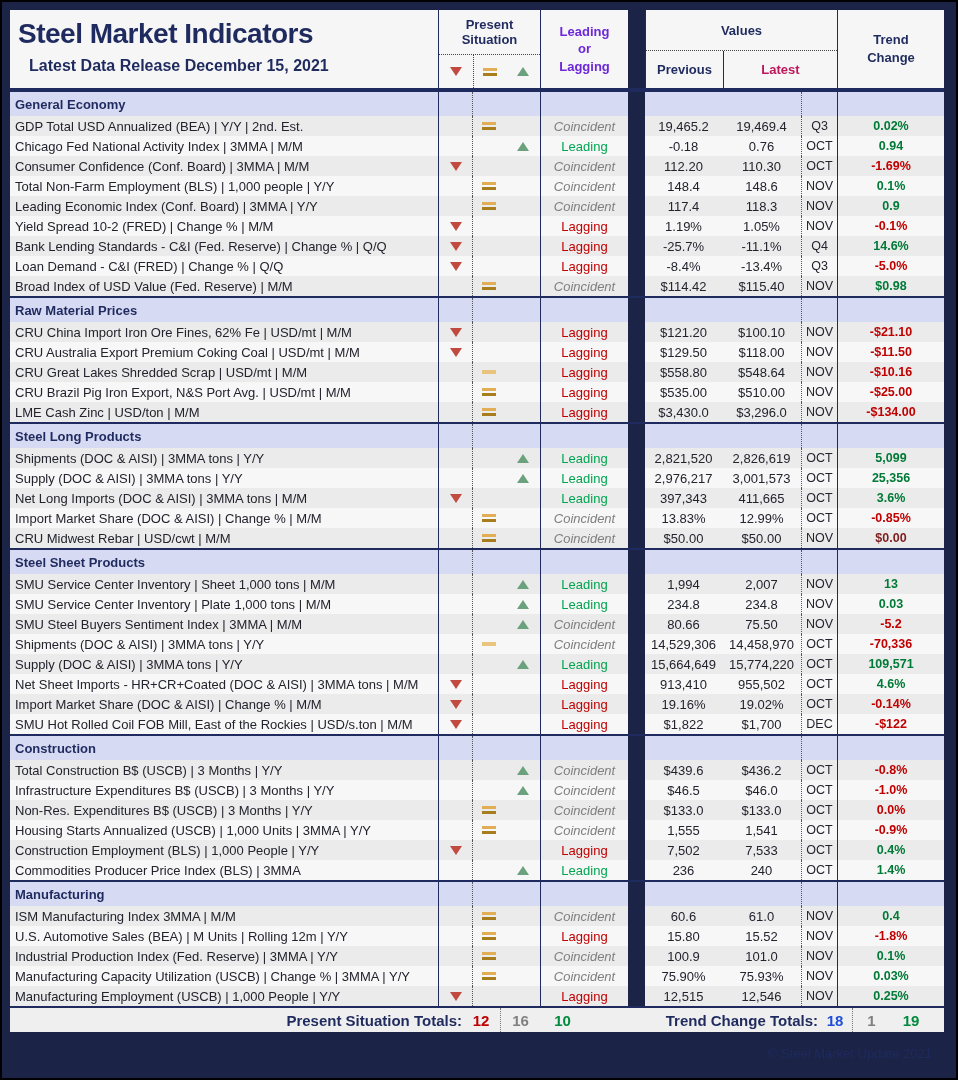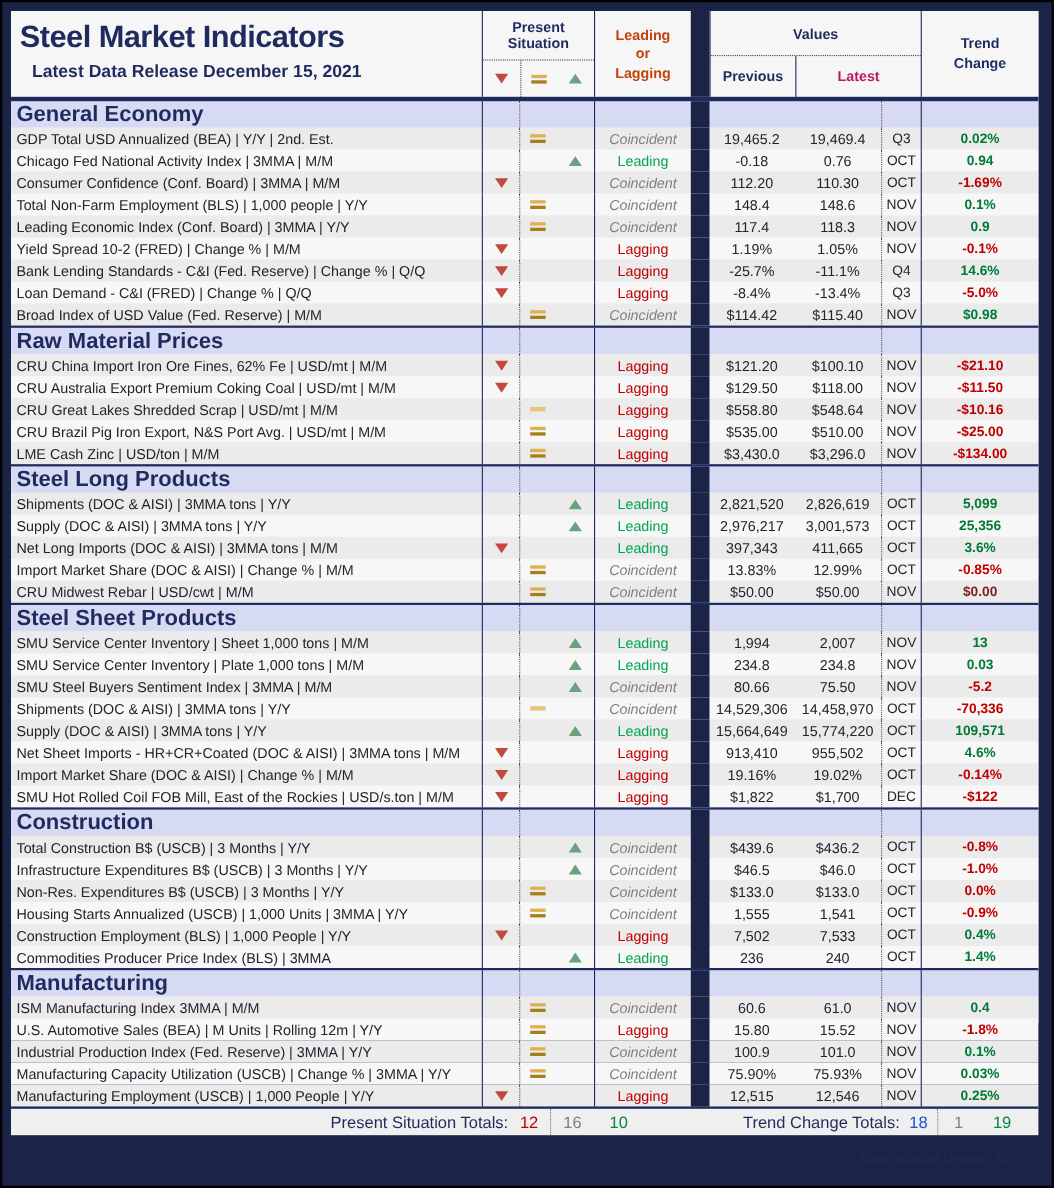--- a/index.html
+++ b/index.html
@@ -20,21 +20,21 @@
   .title{font-size:28px;font-weight:800;color:#1f2a5e;letter-spacing:-0.5px;line-height:1.15;}
   .subtitle{font-size:16px;font-weight:bold;color:#1f2a5e;margin-top:7px;margin-left:11px;}
   .h-cell{box-sizing:border-box;border-left:1px solid #1f2a5e;display:flex;flex-direction:column;}
   .h-present{width:102px;}
   .h-present .lbl{height:44px;display:flex;align-items:center;justify-content:center;text-align:center;
     font-size:13px;font-weight:bold;color:#1f2a5e;border-bottom:1px dotted #444;}
   .legend-row{flex:1;display:flex;align-items:center;}
   .legend-cell{width:34px;display:flex;align-items:center;justify-content:center;height:100%;box-sizing:border-box;}
   .legend-cell.mid{border-left:1px dotted #444;width:33px;}
   .h-leading{width:88px;align-items:center;justify-content:center;text-align:center;
-    font-size:13px;font-weight:bold;color:#c2410c;line-height:1.35;}
+    font-size:13px;font-weight:bold;color:#6d28d9;line-height:1.35;}
   .h-band{width:17px;background:#1b2447;border-left:none;}
   .h-values{width:192px;}
   .h-values .lbl{height:40px;display:flex;align-items:center;justify-content:center;
     font-size:13px;font-weight:bold;color:#1f2a5e;border-bottom:1px dotted #444;}
   .h-sub{flex:1;display:flex;}
   .h-prev{width:77px;display:flex;align-items:center;justify-content:center;font-size:13px;font-weight:bold;color:#1f2a5e;}
   .h-latest{flex:1;display:flex;align-items:center;justify-content:center;font-size:13px;font-weight:bold;color:#be185d;border-left:1px solid #1f2a5e;box-sizing:border-box;}
   .h-trend{width:107px;align-items:center;justify-content:center;text-align:center;font-size:13px;font-weight:bold;color:#1f2a5e;line-height:1.35;}
   
   .row{display:flex;height:20px;align-items:stretch;font-size:13px;color:#23232e;}
@@ -45,37 +45,37 @@
   .c-m1{width:34px;border-left:1px solid #1f2a5e;justify-content:center;}
   .c-m2{width:33px;border-left:1px dotted #555;justify-content:center;}
   .c-m3{width:35px;justify-content:center;}
   .c-cycle{width:88px;border-left:1px solid #1f2a5e;justify-content:center;}
   .c-band{width:17px;background:#1b2447;}
   .c-prev{width:77px;justify-content:center;}
   .c-latest{width:79px;justify-content:center;}
   .c-month{width:36px;border-left:1px dotted #555;justify-content:center;font-size:12.5px;}
   .c-trend{width:107px;border-left:1px solid #1f2a5e;justify-content:center;font-weight:bold;font-size:12.5px;}
   .section-row{height:24px;background:#d6daf3 !important;border-top:2px solid #1f2a5e;}
-  .section-row .c-name{font-size:20px;font-weight:bold;color:#1f2a5e;}
+  .section-row .c-name{font-size:13px;font-weight:bold;color:#1f2a5e;}
   .cycle-coincident{color:#7f7f7f;font-style:italic;}
   .cycle-leading{color:#00a551;}
   .cycle-lagging{color:#c00000;}
   .trend-green{color:#007a36;}
   .trend-red{color:#c00000;text-align:right;}
   .trend-neutral{color:#7f1d1d;}
   
   .icon-down{width:0;height:0;border-left:6px solid transparent;border-right:6px solid transparent;border-top:9px solid #c1493f;}
   .icon-up{width:0;height:0;border-left:6px solid transparent;border-right:6px solid transparent;border-bottom:9px solid #6ca17d;}
   .icon-equal{display:flex;flex-direction:column;width:14px;}
   .icon-equal .b1{height:3px;background:#e2ae55;margin-bottom:2px;}
   .icon-equal .b2{height:3px;background:#a87d1e;}
   .icon-dash{width:14px;height:4px;background:#e9c47e;}
   
   .totals{display:flex;height:24px;align-items:center;border-top:2px solid #1f2a5e;background:#efefef;
-    font-size:15px;font-weight:normal;}
+    font-size:15px;font-weight:bold;}
   .t-label{color:#1f2a5e;text-align:right;display:block;}
   .t-label1{width:452px;}
   .t-num{text-align:center;box-sizing:border-box;height:100%;display:flex;align-items:center;justify-content:center;}
   .t-pd{width:38px;color:#c00000;}
   .t-pe{width:40px;color:#808080;border-left:1px dotted #777;}
   .t-pu{width:45px;color:#008a3e;}
   .t-label2{flex:1;}
   .t-td{width:34px;color:#1d4ed8;}
   .t-tn{width:38px;color:#808080;border-left:1px dotted #777;}
   .t-tu{width:42px;color:#008a3e;}

